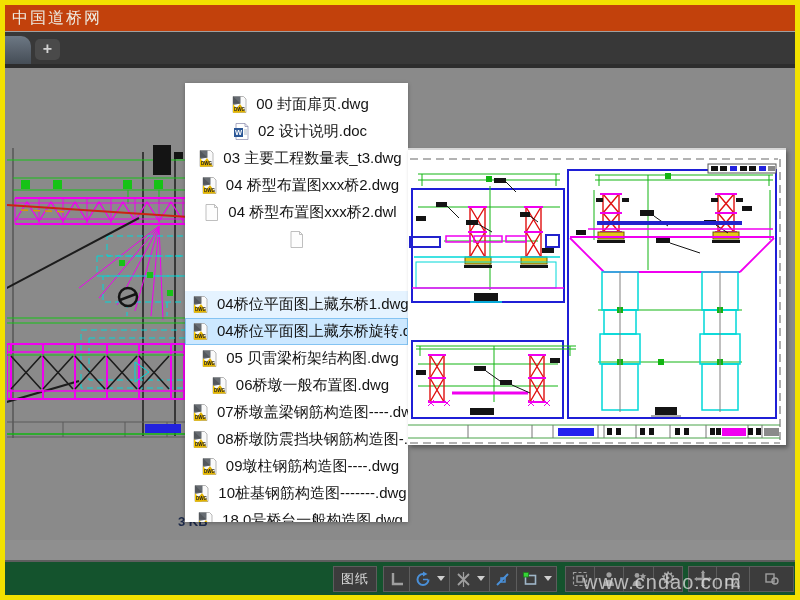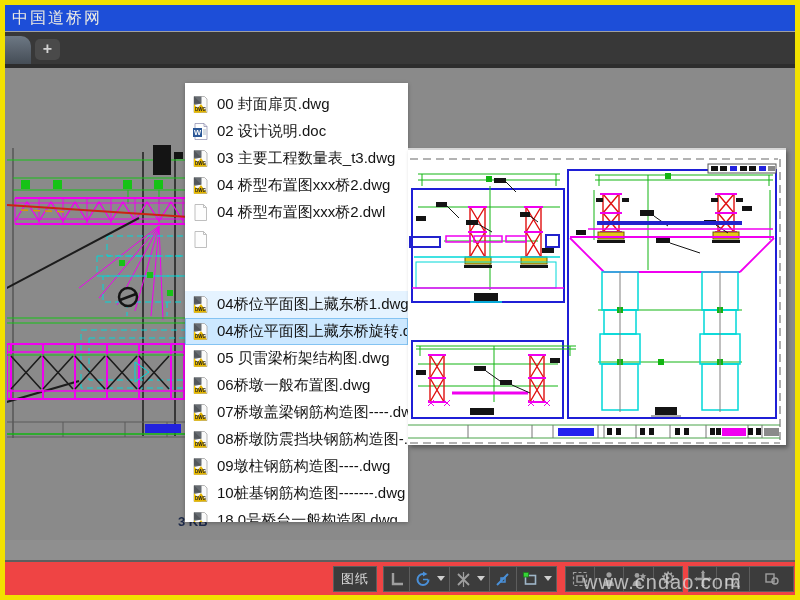--- a/index.html
+++ b/index.html
@@ -1,46 +1,46 @@
 <!DOCTYPE html>
 <html><head>
 <meta charset="utf-8">
 <style>
   html,body{margin:0;padding:0;background:#222;}
   .screen{position:relative;width:800px;height:600px;box-sizing:border-box;border:5px solid #f2e100;
     background:#8a8a8a;overflow:hidden;font-family:"Liberation Sans","DejaVu Sans",sans-serif;}
   
-  .titlebar{position:absolute;left:0;top:0;right:0;height:26px;background:#1d4ed8;
+  .titlebar{position:absolute;left:0;top:0;right:0;height:26px;background:#c2410c;
     border-bottom:1px solid #a0a0a0;color:#edebe2;font-size:16px;line-height:25px;
     padding-left:7px;letter-spacing:2px;z-index:4;}
   .tabbar{position:absolute;left:0;top:27px;right:0;height:32px;background:#383838;
     border-bottom:4px solid #2d2d2d;z-index:4;}
   .tab-stub{position:absolute;left:-6px;top:4px;width:32px;height:28px;
     background:linear-gradient(#6d7884,#454d56);border-radius:7px 10px 0 0;}
   .newtab{position:absolute;left:30px;top:7px;width:25px;height:21px;background:#4a4a4a;
     border-radius:5px;color:#d2d2d2;font-size:16px;font-weight:bold;text-align:center;line-height:19px;}
   
   .cad-left{position:absolute;left:2px;top:135px;z-index:1;}
   .strip-light{position:absolute;left:0;right:0;top:535px;height:22px;background:#8f8f8f;z-index:0;}
   .size-fragment{position:absolute;left:173px;top:509px;z-index:1;color:#1d2a4a;
     font-size:13px;font-weight:bold;}
   
   .popup{position:absolute;left:180px;top:78px;width:223px;height:439px;background:#fff;
     z-index:2;overflow:hidden;padding-top:8px;box-sizing:border-box;box-shadow:0 1px 4px rgba(0,0,0,.3);}
   .frow{display:flex;align-items:center;height:27px;padding:0 0 0 7px;box-sizing:border-box;
-    font-size:15px;color:#141414;white-space:nowrap;}
+    font-size:15px;color:#141414;white-space:nowrap;justify-content:center;}
   .frow .ficon{flex:0 0 17px;width:17px;height:17px;margin-right:8px;}
   .frow .fname{overflow:hidden;white-space:nowrap;}
   .frow.hl{background:#e5f3ff;margin-top:38px;}
   .frow.sel{background:#cce8ff;border:1px solid #84c3f2;padding-left:6px;height:27px;}
   
   .layout-win{position:absolute;left:403px;top:143px;width:378px;height:295px;background:#fff;
     z-index:3;border-top:2px solid #d8d8d8;box-shadow:2px 3px 4px rgba(0,0,0,.35);}
   
-  .statusbar{position:absolute;left:0;right:0;bottom:0;height:33px;background:#ef4444;
+  .statusbar{position:absolute;left:0;right:0;bottom:0;height:33px;background:#14532d;
     border-top:2px solid #5e5e5e;display:flex;align-items:center;z-index:5;overflow:hidden;}
   .sbtn{height:26px;display:flex;align-items:center;justify-content:center;
     border:1px solid #5d5d5d;background:#3c3c3c;margin-left:-1px;box-sizing:border-box;}
   .sbtn.text{color:#d9d9d9;font-size:13px;padding:0 7px;letter-spacing:1px;}
   .caret{width:0;height:0;border-left:4px solid transparent;border-right:4px solid transparent;
     border-top:5px solid #cfcfcf;margin-left:5px;}
   .gear{font-size:17px;color:#a8a8a8;line-height:17px;}
   .watermark{position:absolute;left:578px;top:566px;z-index:6;color:rgba(218,218,218,.8);
     font-size:20px;letter-spacing:1px;pointer-events:none;}
 </style>

